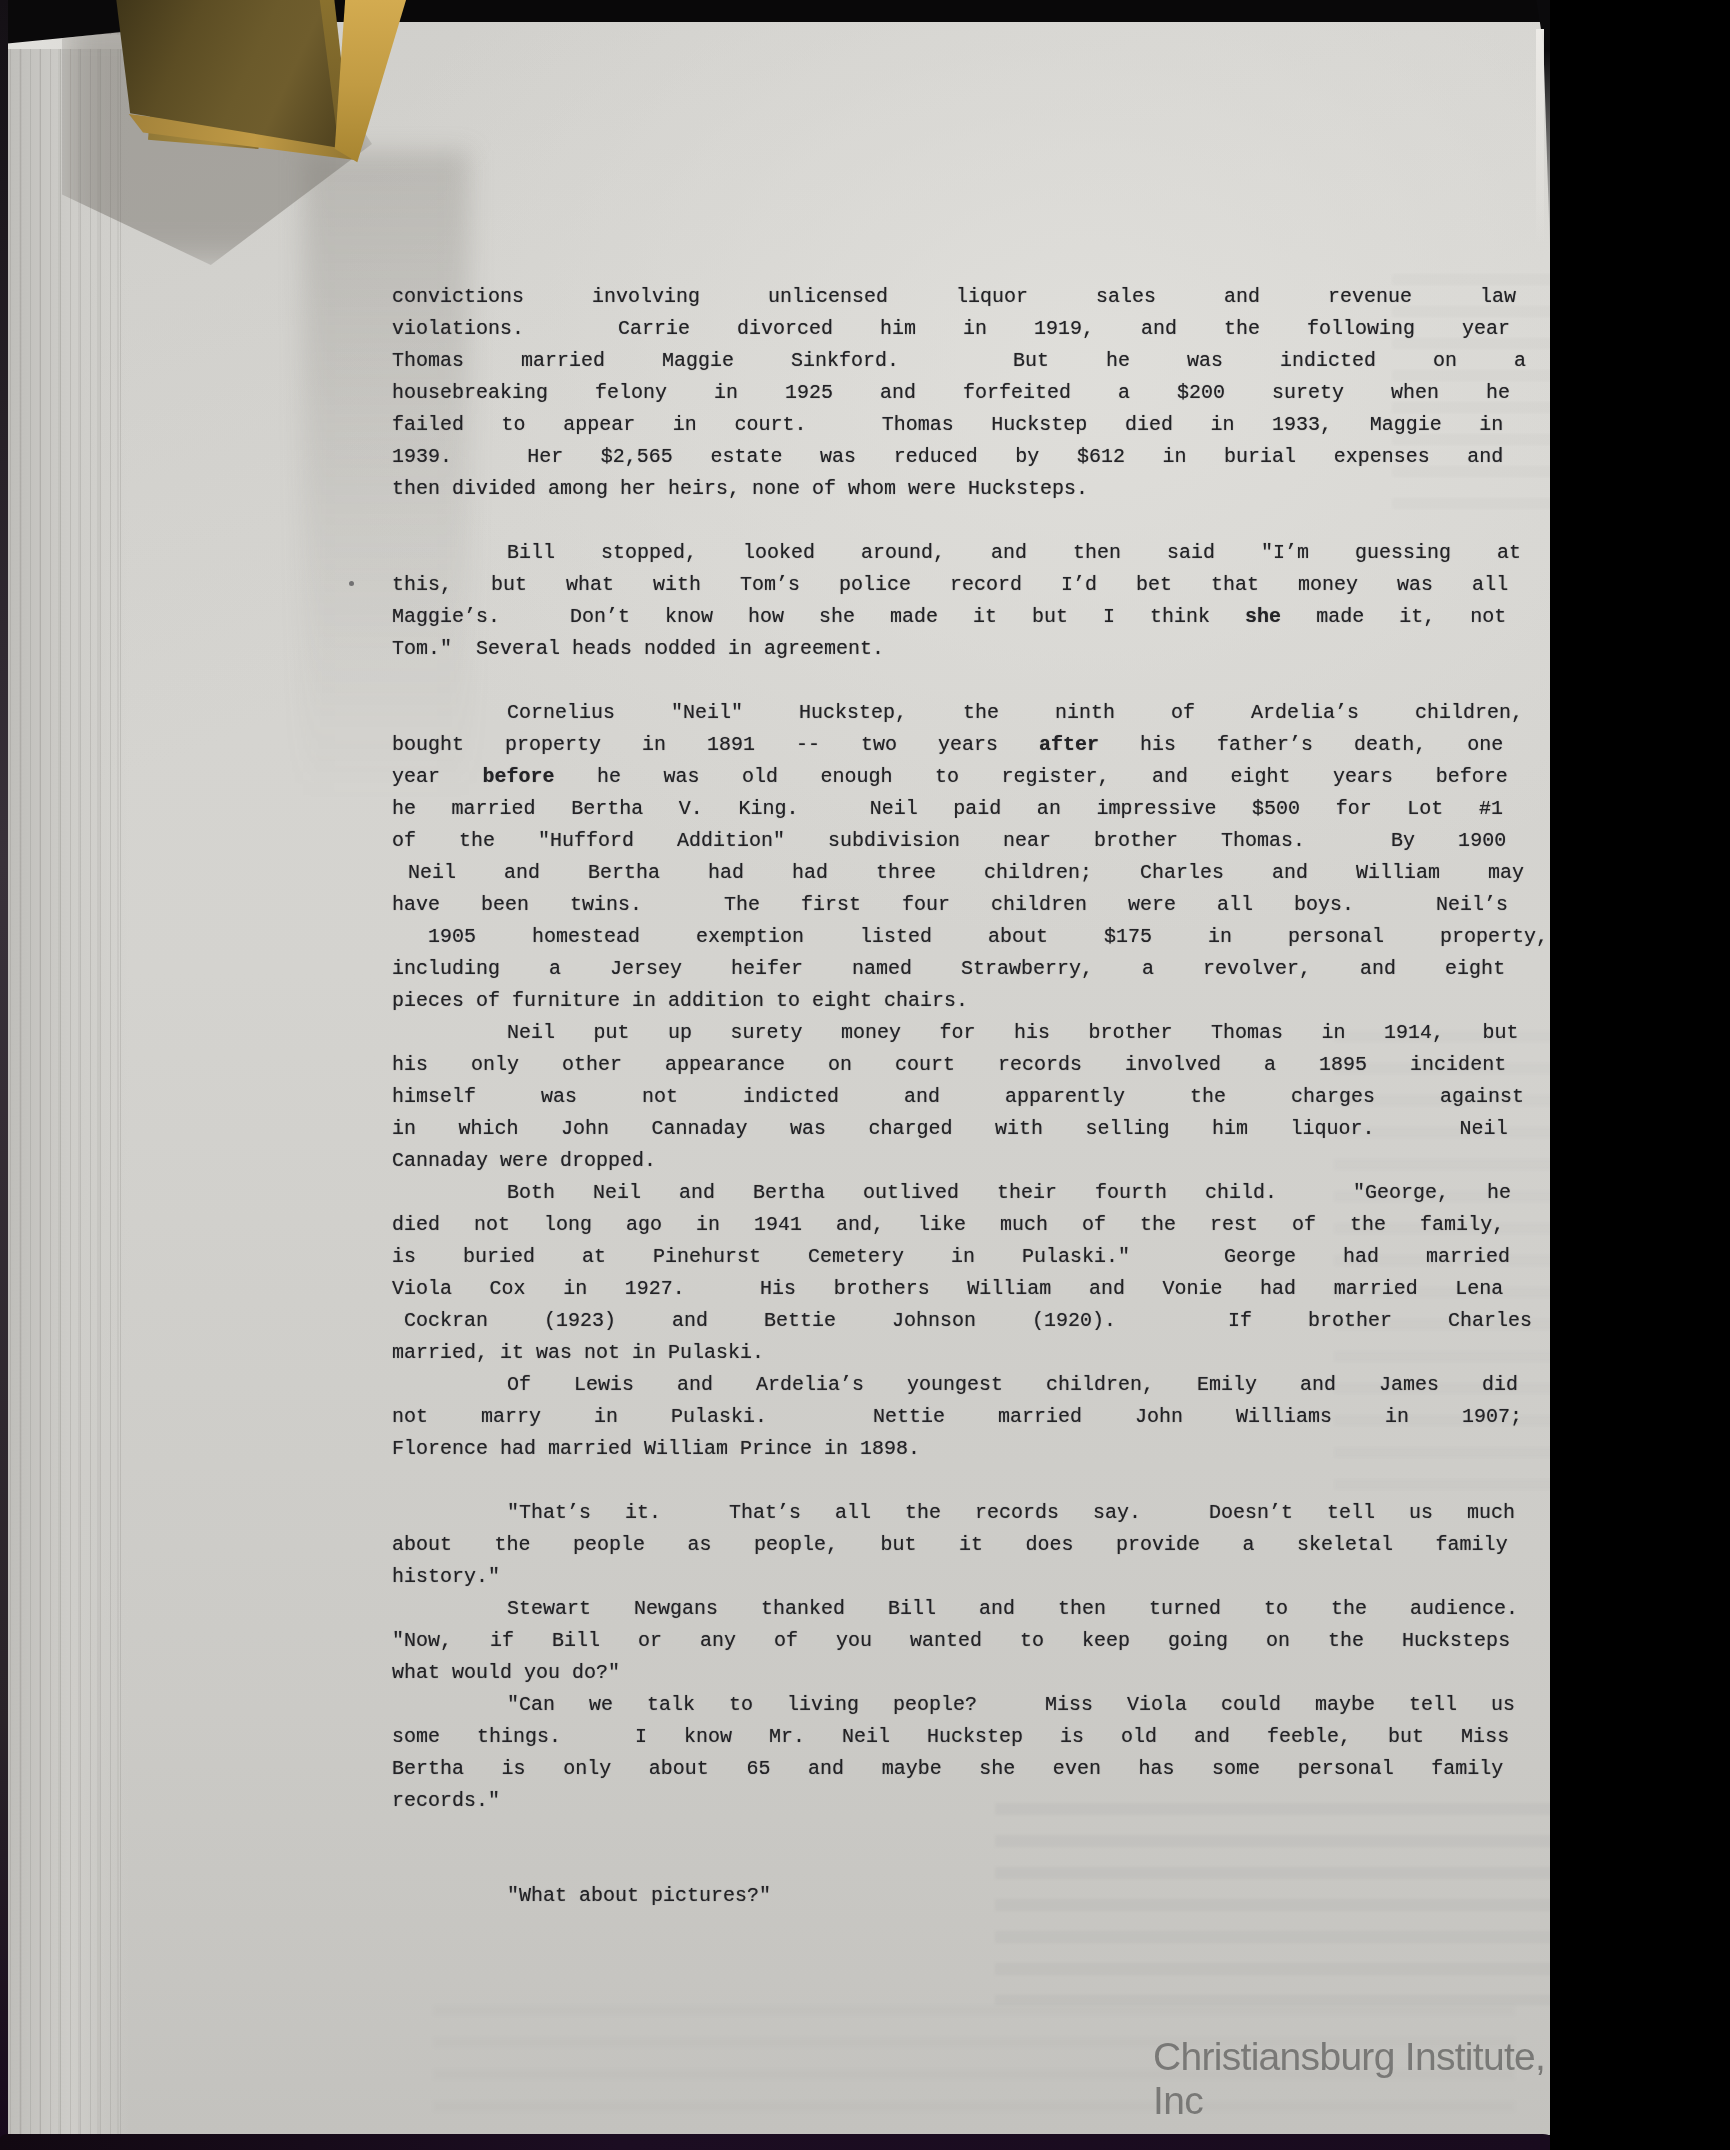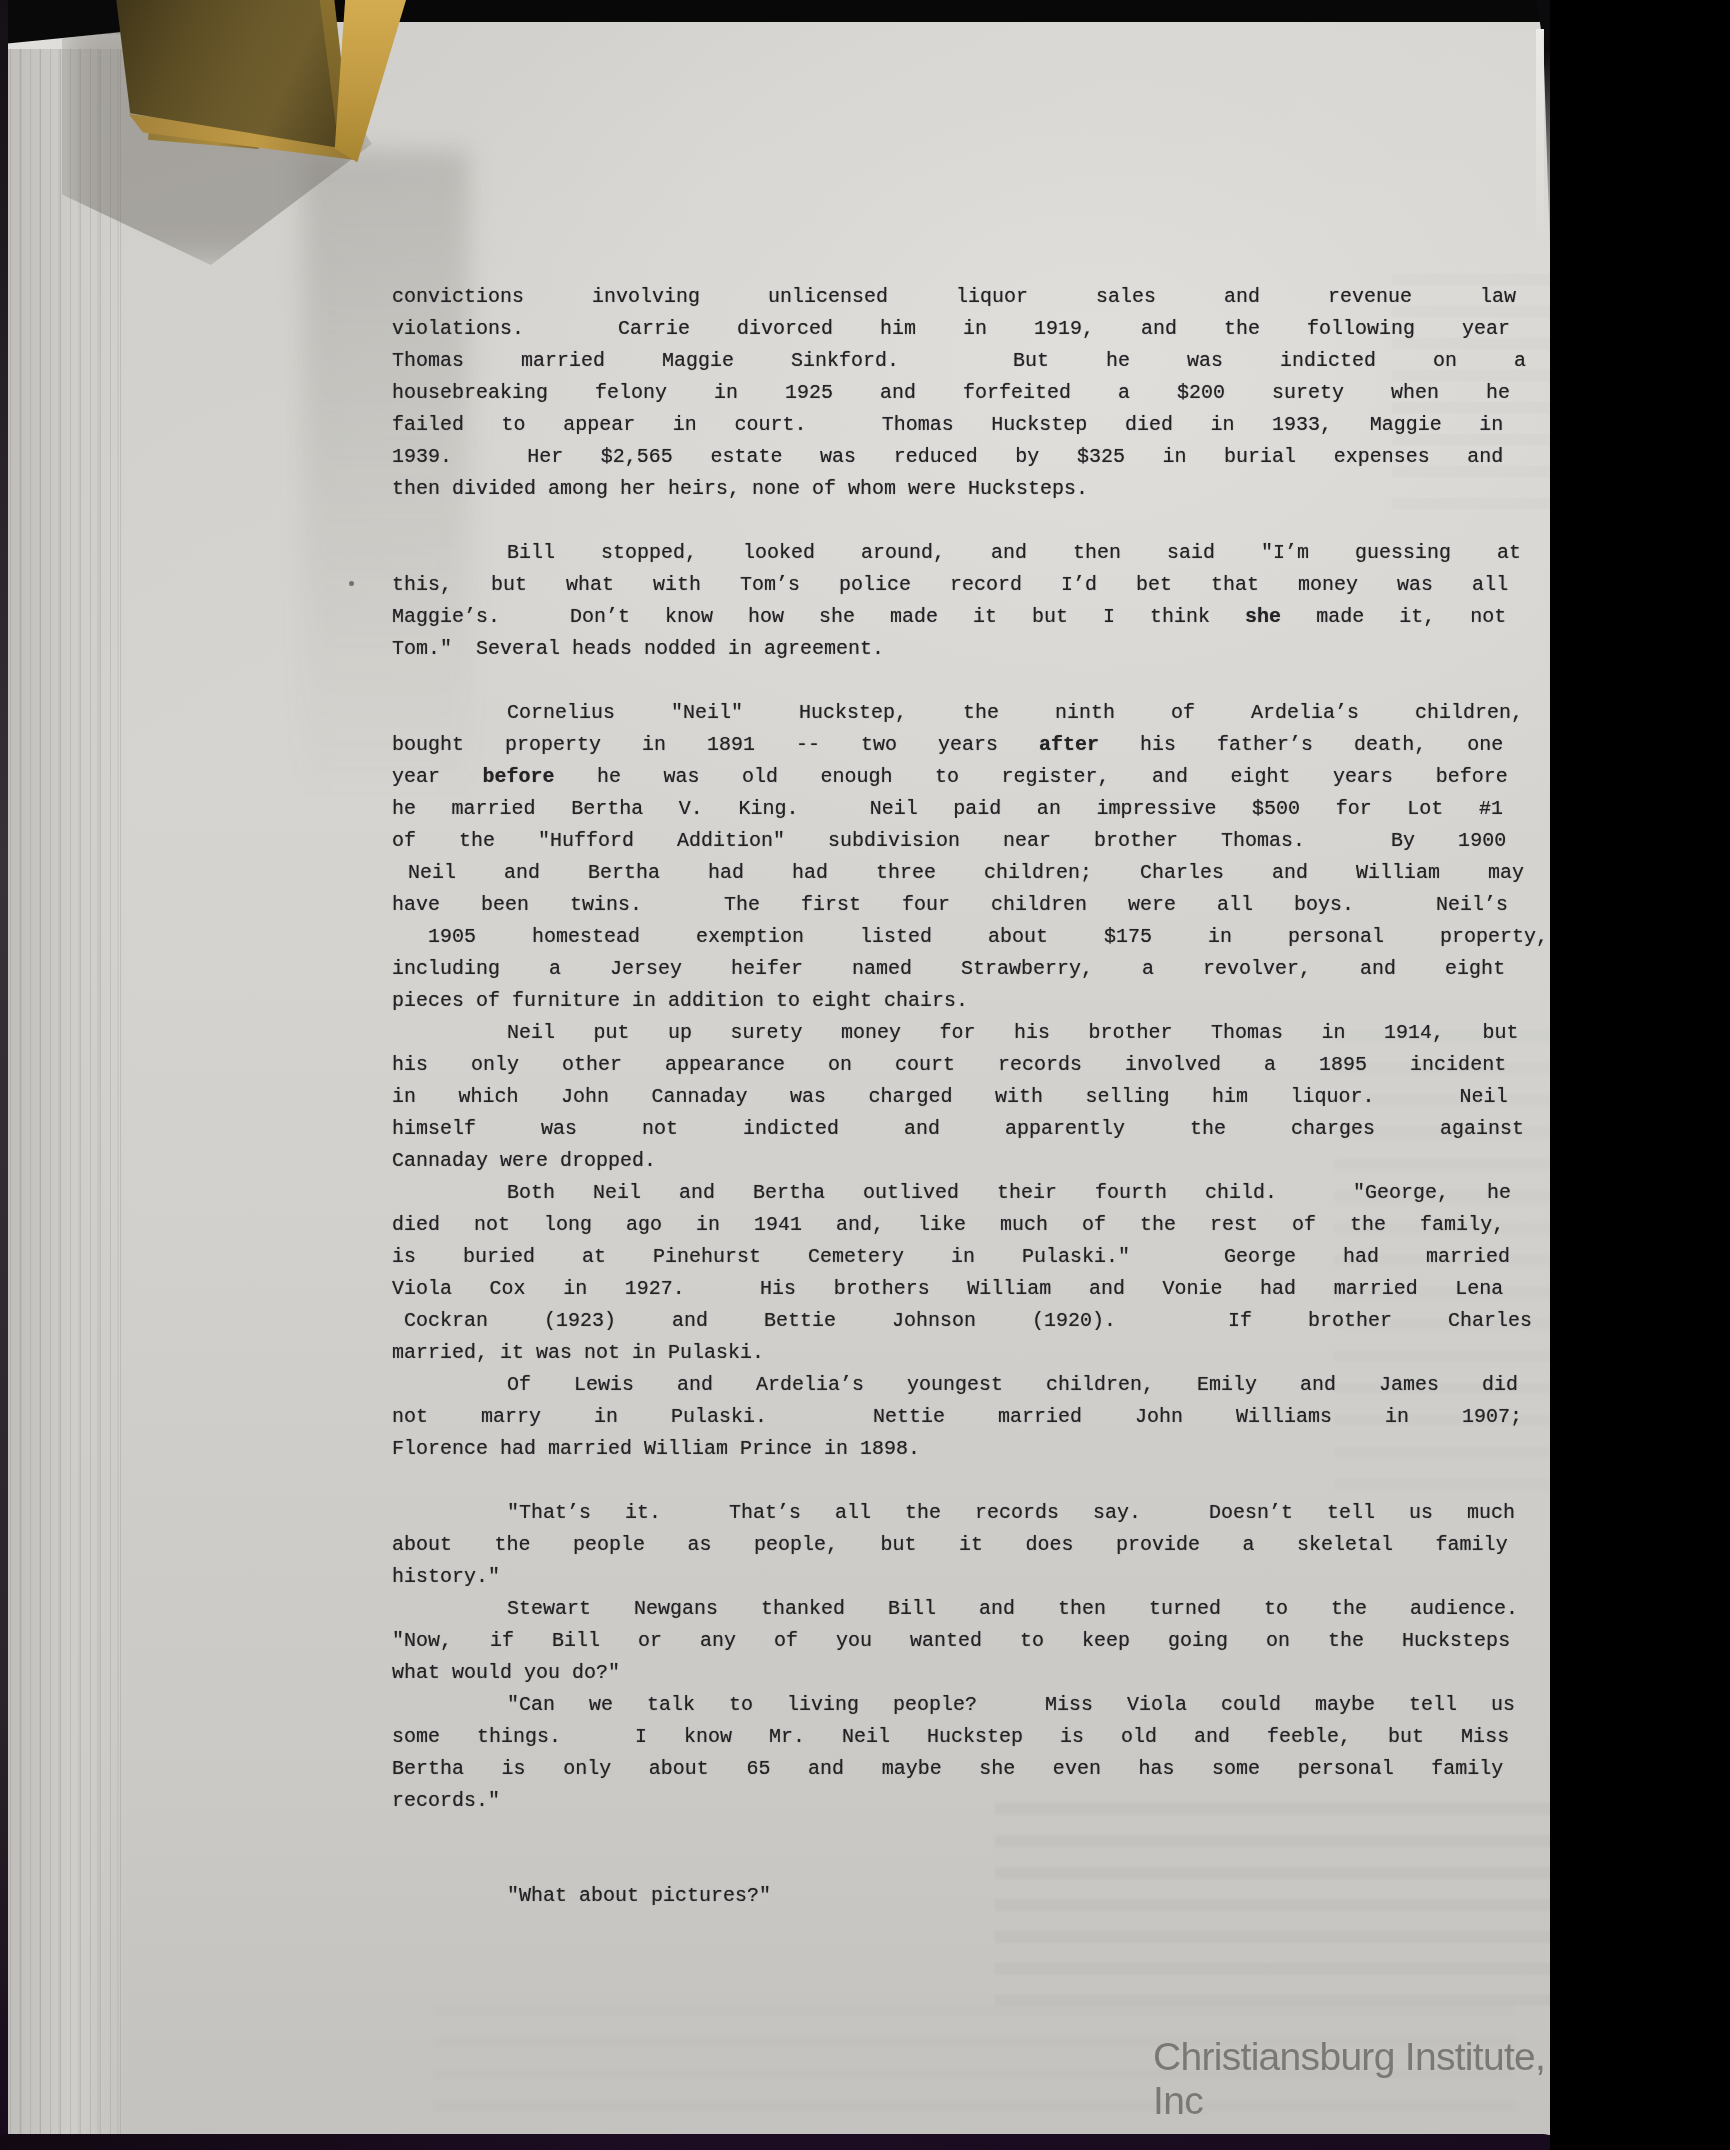--- a/index.html
+++ b/index.html
@@ -112,21 +112,21 @@
 
   <div class="page-number">122</div>
 
   <div class="text-block">
       <div class="para">
         <div class="tline"><span class="ts" style="word-spacing: 56px;">convictions involving unlicensed liquor sales and revenue law</span></div>
         <div class="tline"><span class="ts" style="word-spacing: 35px;">violations.  Carrie divorced him in 1919, and the following year</span></div>
         <div class="tline"><span class="ts" style="word-spacing: 45px;">Thomas married Maggie Sinkford.  But he was indicted on a</span></div>
         <div class="tline"><span class="ts" style="word-spacing: 35px;">housebreaking felony in 1925 and forfeited a $200 surety when he</span></div>
         <div class="tline"><span class="ts" style="word-spacing: 25.6px;">failed to appear in court.  Thomas Huckstep died in 1933, Maggie in</span></div>
-        <div class="tline"><span class="ts" style="word-spacing: 25.6px;">1939.  Her $2,565 estate was reduced by $325 in burial expenses and</span></div>
+        <div class="tline"><span class="ts" style="word-spacing: 25.6px;">1939.  Her $2,565 estate was reduced by $612 in burial expenses and</span></div>
         <div class="tline"><span class="ts">then divided among her heirs, none of whom were Hucksteps.</span></div>
       </div>
       <div class="para" style="margin-top: 32px;">
         <div class="tline indent"><span class="ts" style="word-spacing: 34px;">Bill stopped, looked around, and then said "I’m guessing at</span></div>
         <div class="tline"><span class="ts" style="word-spacing: 27px;">this, but what with Tom’s police record I’d bet that money was all</span></div>
         <div class="tline"><span class="ts" style="word-spacing: 23px;">Maggie’s.  Don’t know how she made it but I think <b>she</b> made it, not</span></div>
         <div class="tline"><span class="ts">Tom."  Several heads nodded in agreement.</span></div>
       </div>
       <div class="para" style="margin-top: 32px;">
         <div class="tline indent"><span class="ts" style="word-spacing: 44px;">Cornelius "Neil" Huckstep, the ninth of Ardelia’s children,</span></div>
@@ -136,22 +136,22 @@
         <div class="tline"><span class="ts" style="word-spacing: 31px;">of the "Hufford Addition" subdivision near brother Thomas.  By 1900</span></div>
         <div class="tline"><span class="ts" style="word-spacing: 36px; margin-left: 16px;">Neil and Bertha had had three children; Charles and William may</span></div>
         <div class="tline"><span class="ts" style="word-spacing: 29px;">have been twins.  The first four children were all boys.  Neil’s</span></div>
         <div class="tline"><span class="ts" style="word-spacing: 44px; margin-left: 36px;">1905 homestead exemption listed about $175 in personal property,</span></div>
         <div class="tline"><span class="ts" style="word-spacing: 37px;">including a Jersey heifer named Strawberry, a revolver, and eight</span></div>
         <div class="tline"><span class="ts">pieces of furniture in addition to eight chairs.</span></div>
       </div>
       <div class="para">
         <div class="tline indent"><span class="ts" style="word-spacing: 26.5px;">Neil put up surety money for his brother Thomas in 1914, but</span></div>
         <div class="tline"><span class="ts" style="word-spacing: 31px;">his only other appearance on court records involved a 1895 incident</span></div>
+        <div class="tline"><span class="ts" style="word-spacing: 53px;">himself was not indicted and apparently the charges against</span></div>
         <div class="tline"><span class="ts" style="word-spacing: 30.5px;">in which John Cannaday was charged with selling him liquor.  Neil</span></div>
-        <div class="tline"><span class="ts" style="word-spacing: 53px;">himself was not indicted and apparently the charges against</span></div>
         <div class="tline"><span class="ts">Cannaday were dropped.</span></div>
       </div>
       <div class="para">
         <div class="tline indent"><span class="ts" style="word-spacing: 26px;">Both Neil and Bertha outlived their fourth child.  "George, he</span></div>
         <div class="tline"><span class="ts" style="word-spacing: 22px;">died not long ago in 1941 and, like much of the rest of the family,</span></div>
         <div class="tline"><span class="ts" style="word-spacing: 35px;">is buried at Pinehurst Cemetery in Pulaski."  George had married</span></div>
         <div class="tline"><span class="ts" style="word-spacing: 25.6px;">Viola Cox in 1927.  His brothers William and Vonie had married Lena</span></div>
         <div class="tline"><span class="ts" style="word-spacing: 44px; margin-left: 12px;">Cockran (1923) and Bettie Johnson (1920).  If brother Charles</span></div>
         <div class="tline"><span class="ts">married, it was not in Pulaski.</span></div>
       </div>

